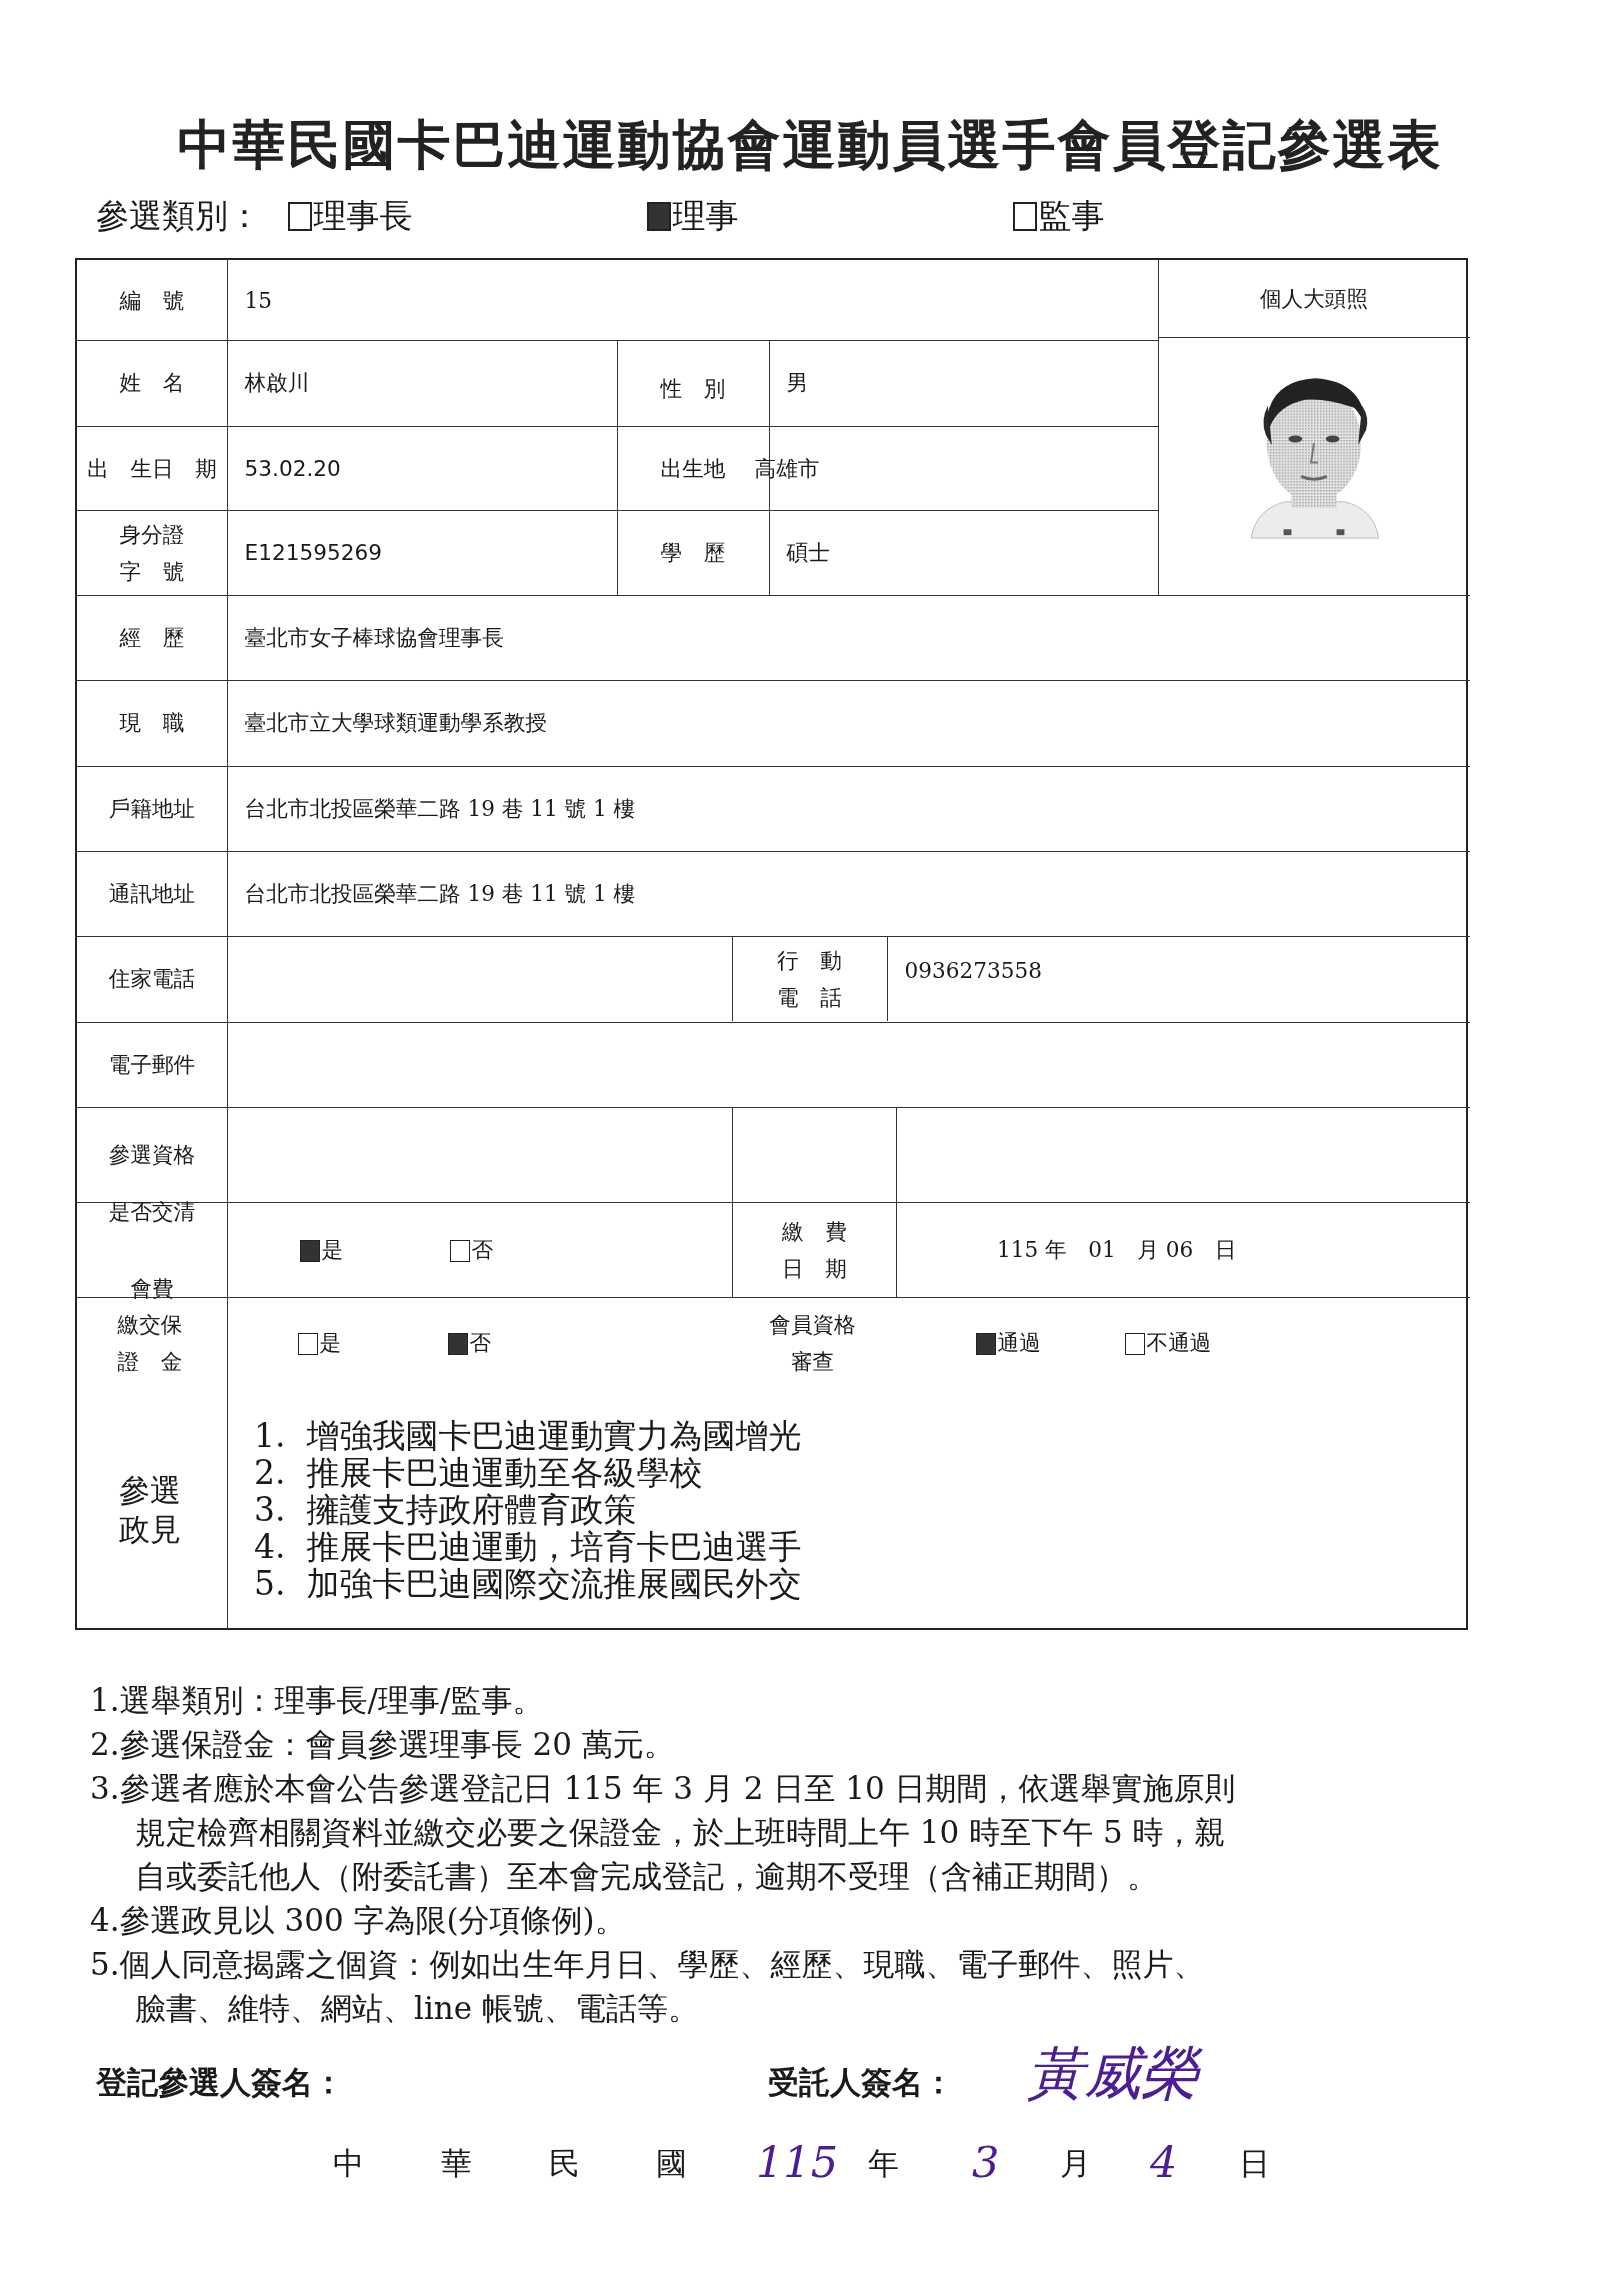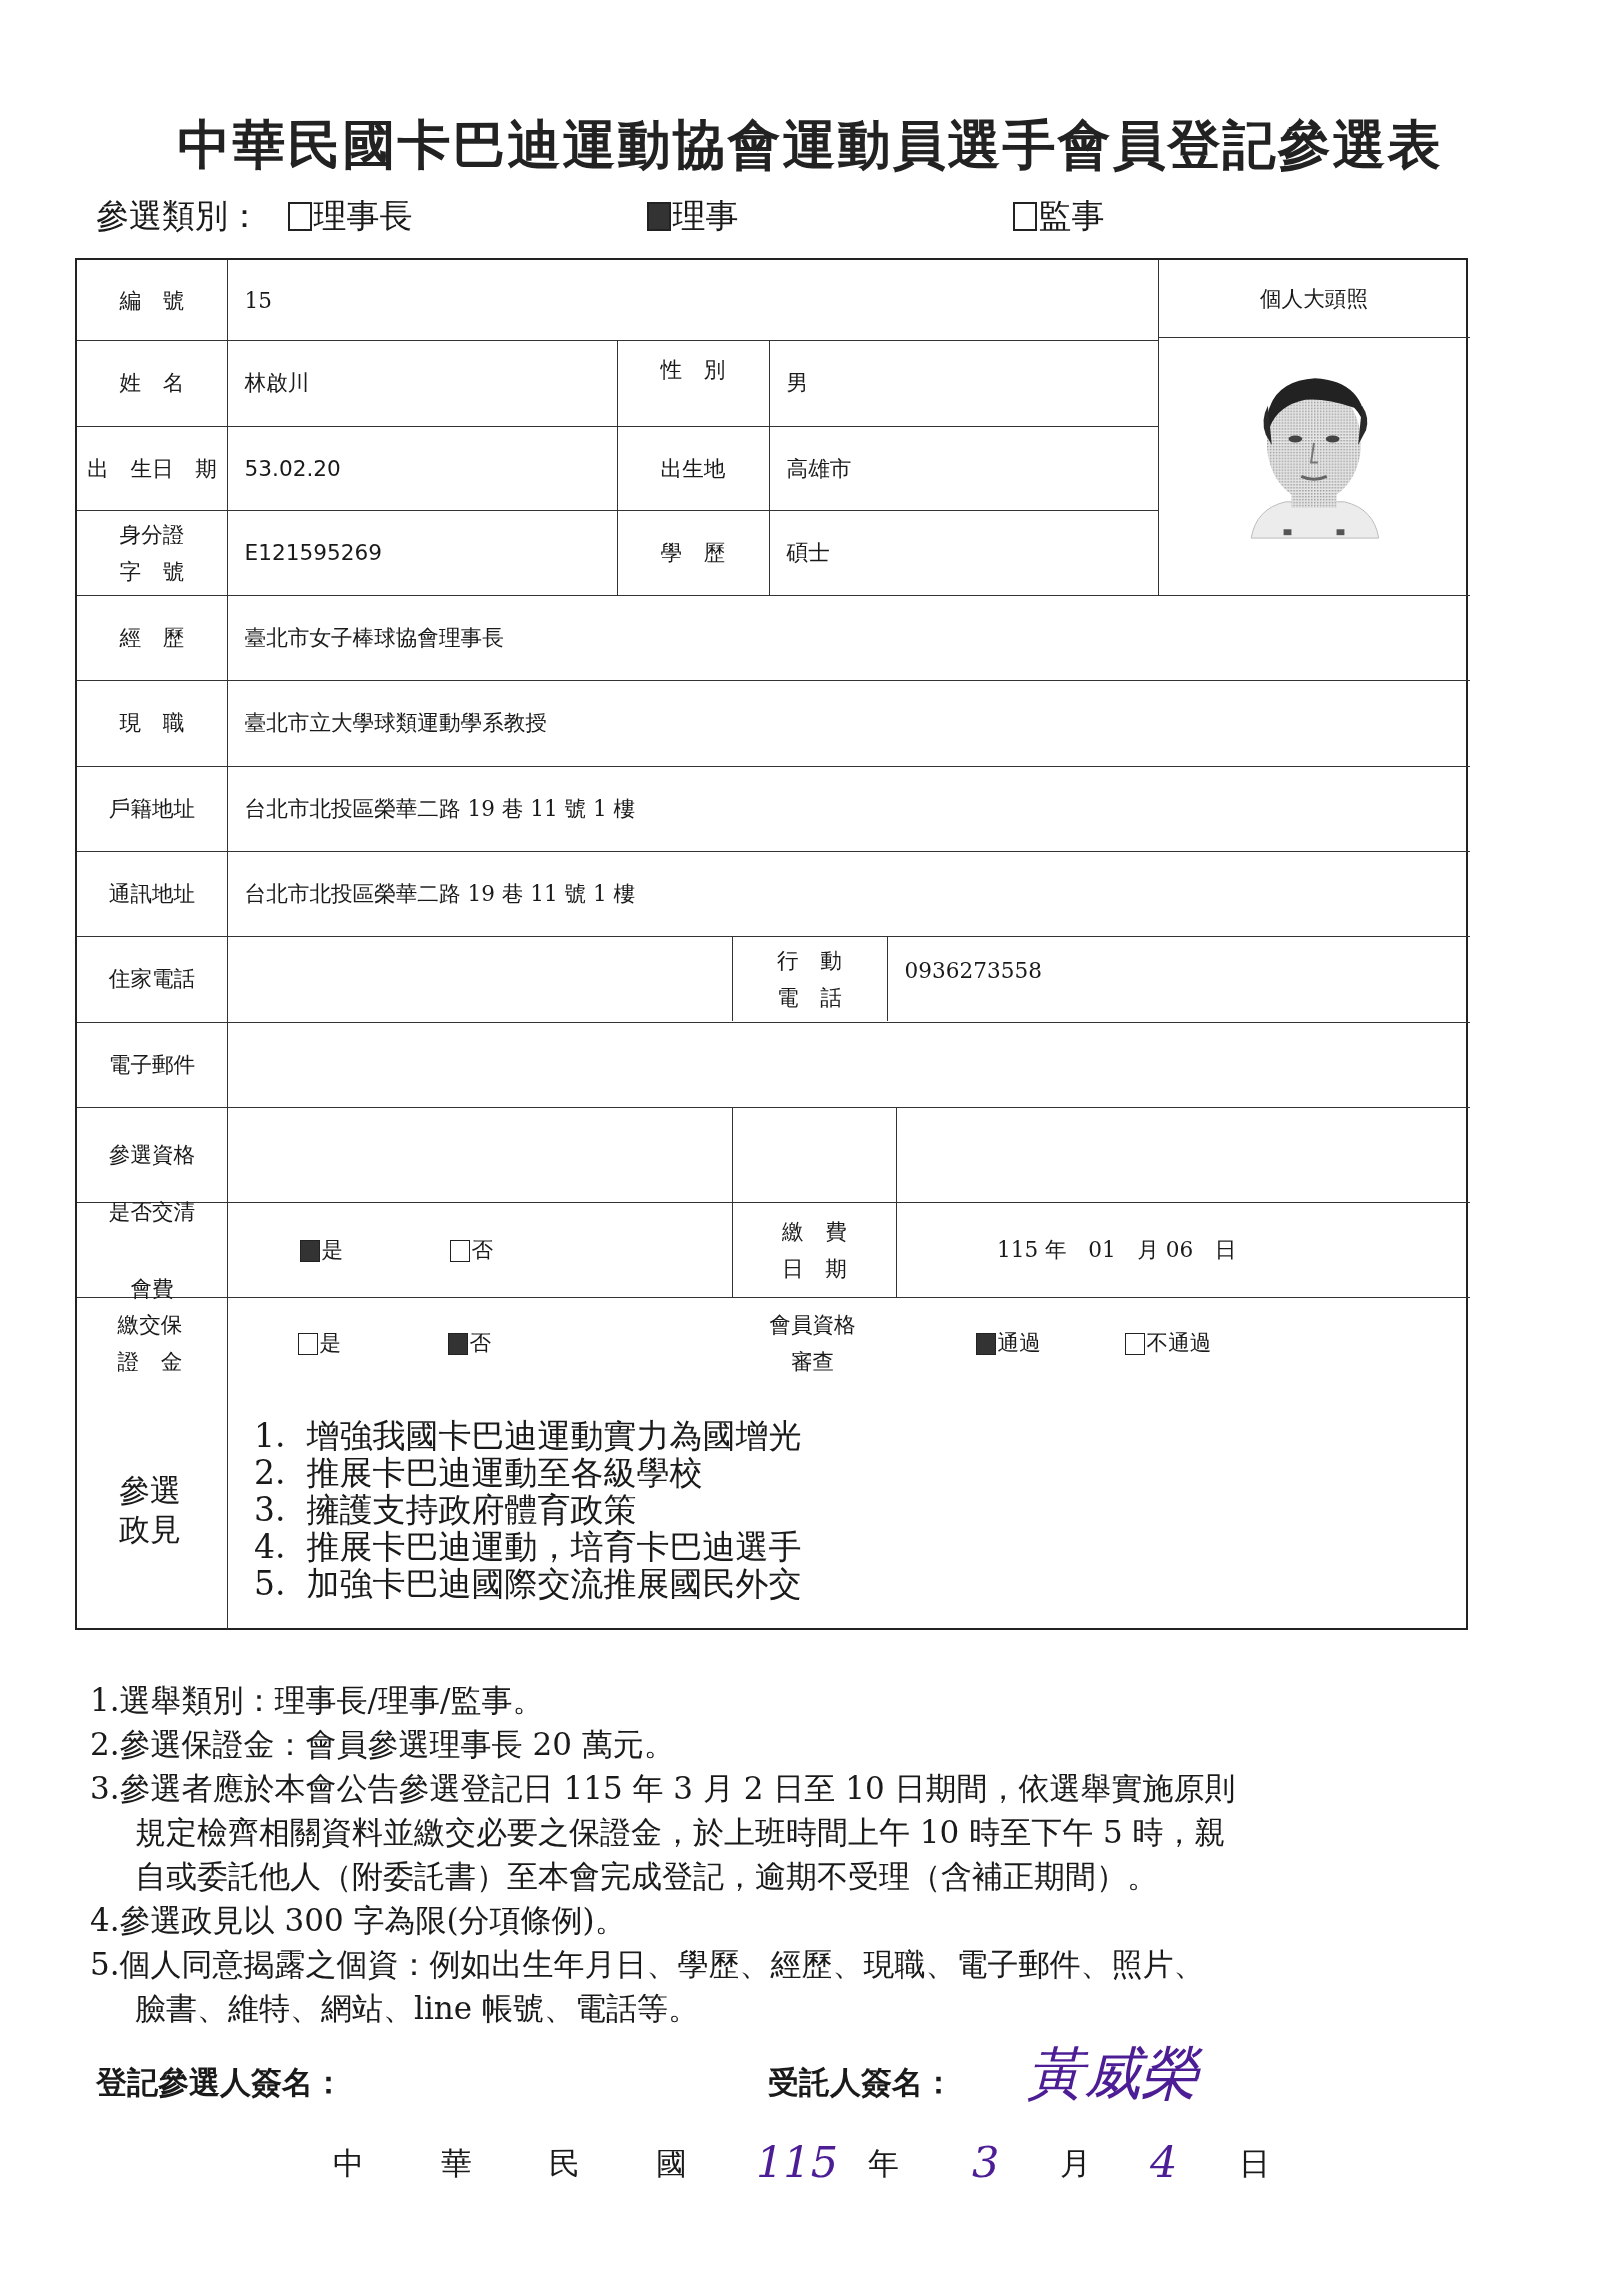--- a/index.html
+++ b/index.html
@@ -77,30 +77,30 @@
   <div class="vl" style="left:810px; top:676px; height:85px;"></div>
   <div class="vl" style="left:655px; top:847px; height:190px;"></div>
   <div class="vl" style="left:819px; top:847px; height:190px;"></div>
 
   <div class="cell lab" style="left:0; top:0; width:150px; height:80px;">編　號</div>
   <div class="cell val" style="left:150px; top:0; width:931px; height:80px;">15</div>
   <div class="cell lab" style="left:1081px; top:0; width:312px; height:77px;">個人大頭照</div>
 
   <div class="cell lab" style="left:0; top:80px; width:150px; height:85px;">姓　名</div>
   <div class="cell val" style="left:150px; top:80px; width:390px; height:85px;">林啟川</div>
-  <div class="cell lab" style="left:540px; top:64px; width:152px; height:90px;">性　別</div>
+  <div class="cell lab" style="left:540px; top:84px; width:152px; height:90px;font-family:Liberation Serif, serif;">性　別</div>
   <div class="cell val" style="left:692px; top:80px; width:389px; height:85px;">男</div>
 
   <div class="cell lab" style="left:0; top:166px; width:150px; height:84px; ">
     <span>出　生</span>
     <span>日　期</span>
   </div>
   <div class="cell val" style="left:150px; top:166px; width:390px; height:84px; font-family:'DejaVu Sans',sans-serif;">53.02.20</div>
   <div class="cell lab" style="left:540px; top:166px; width:152px; height:84px;">出生地</div>
-  <div class="cell val" style="left:692px; top:166px; width:389px; height:84px;">高雄市</div>
+  <div class="cell val" style="left:660px; top:166px; width:389px; height:84px;">高雄市</div>
 
   <div class="cell lab" style="left:0; top:250px; width:150px; height:85px; flex-direction:column;">
     <span>身分證</span>
     <span>字　號</span>
   </div>
   <div class="cell val" style="left:150px; top:250px; width:390px; height:85px; font-family:'DejaVu Sans',sans-serif;">E121595269</div>
   <div class="cell lab" style="left:540px; top:250px; width:152px; height:85px;">學　歷</div>
   <div class="cell val" style="left:692px; top:250px; width:389px; height:85px;">碩士</div>
 
   <div id="photo" style="left:1081px; top:77px; width:312px; height:258px;">

